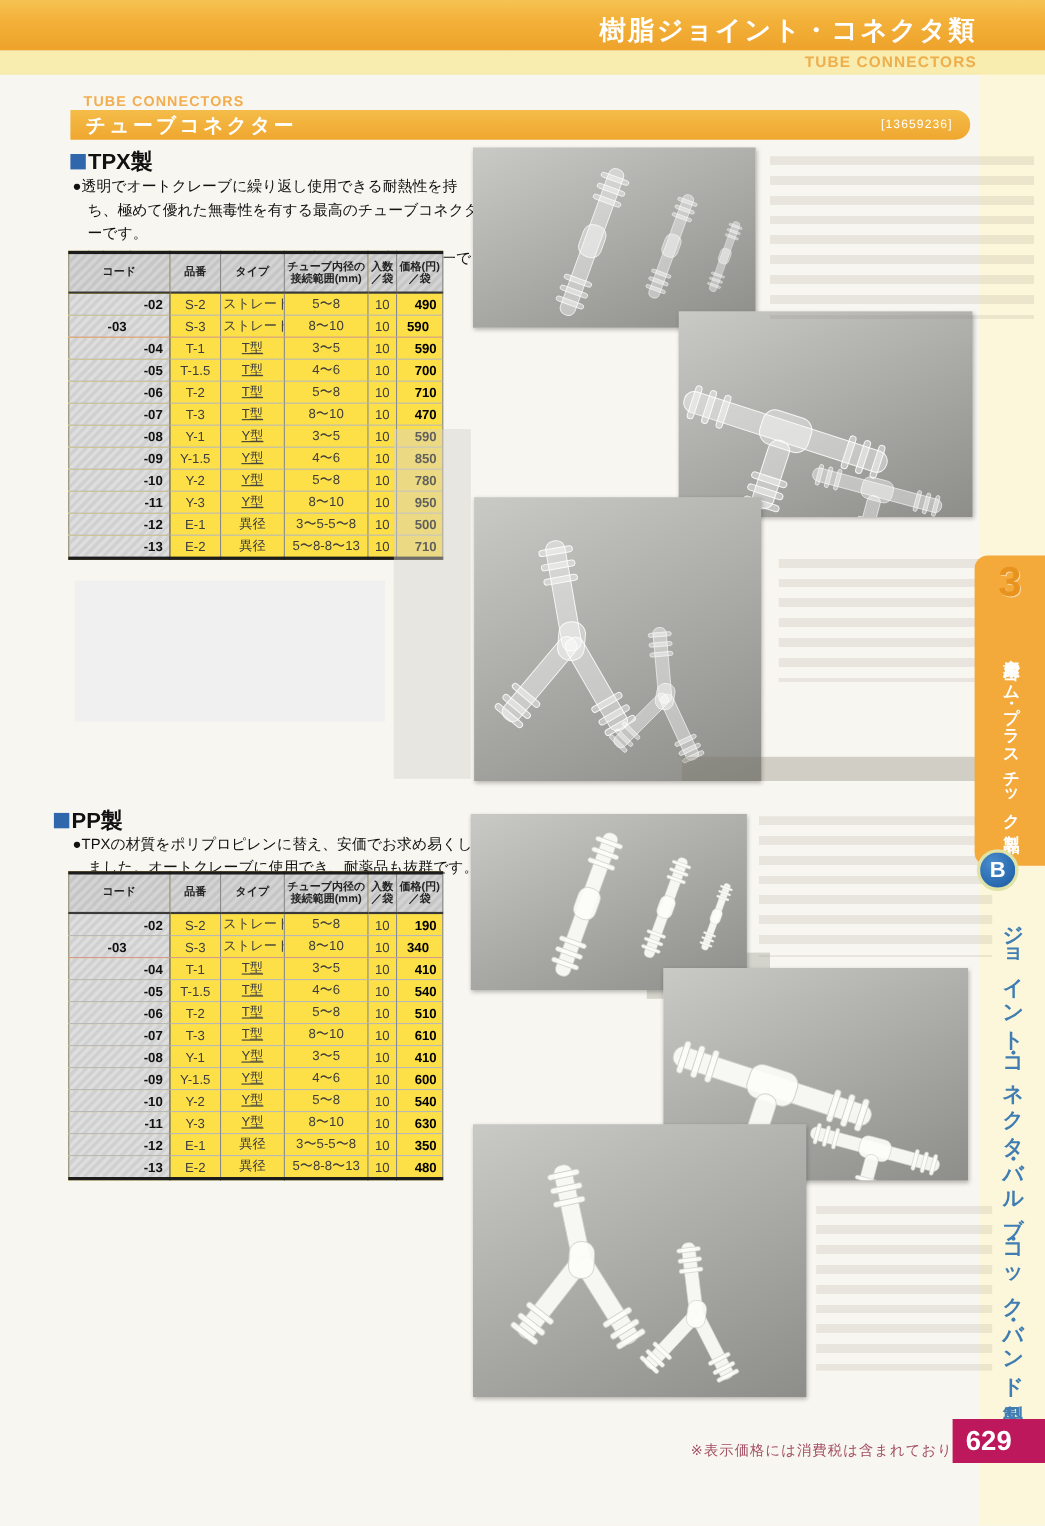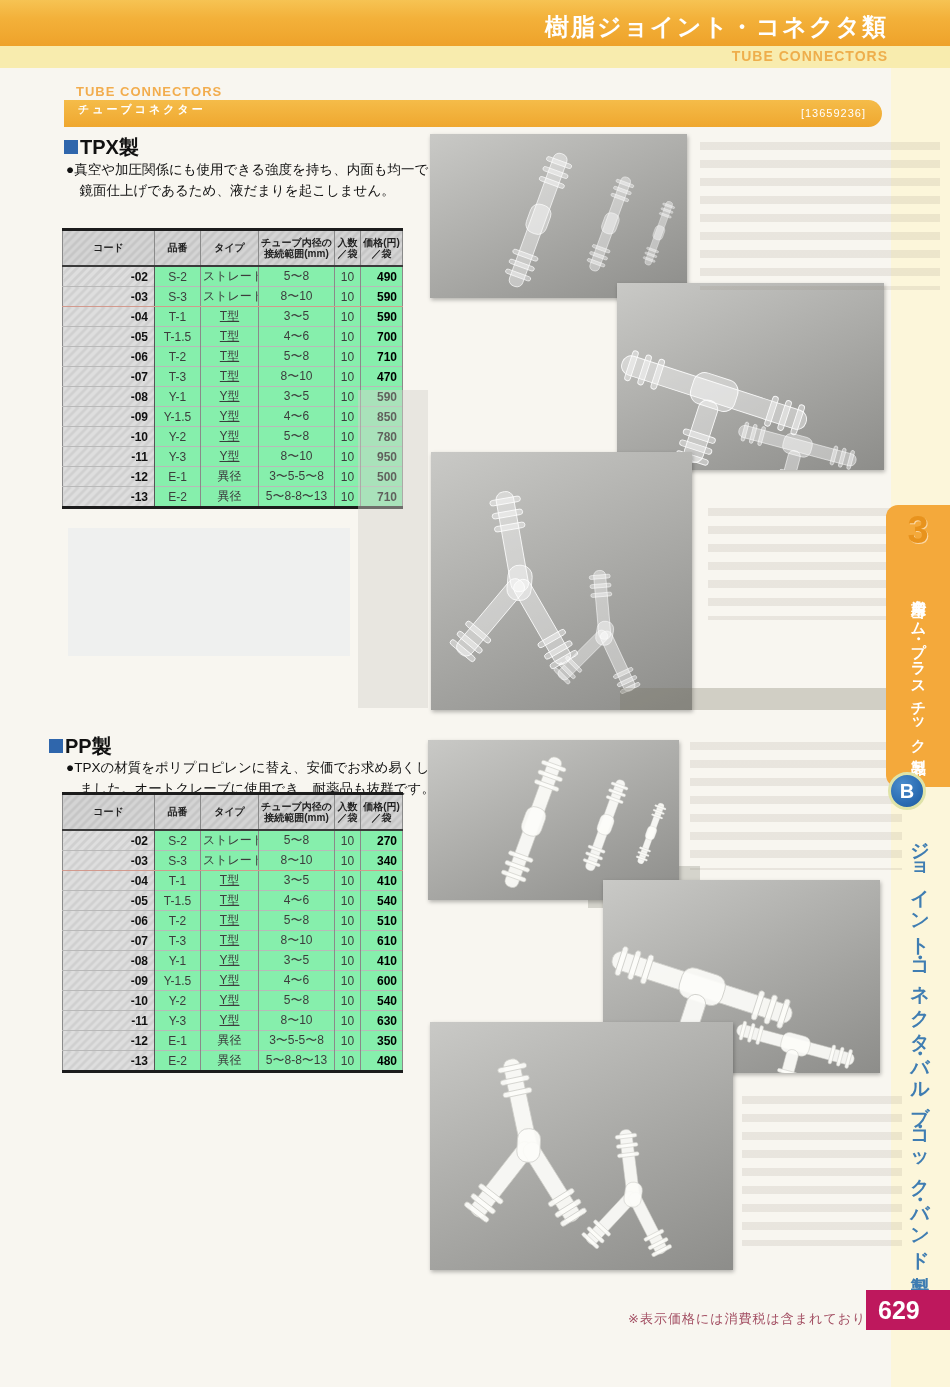--- a/index.html
+++ b/index.html
@@ -18,52 +18,52 @@
     font-size:24px;font-weight:bold;letter-spacing:2px;}
   .band-sub{left:0;top:46px;width:950px;height:22px;background:#f8ecae;}
   .band-sub .t{position:absolute;right:62px;top:2px;color:#eeae4c;
     font-size:14px;font-weight:bold;letter-spacing:1px;}
 
   
   .eyebrow{left:76px;top:84px;color:#f2ad4e;font-size:13px;font-weight:bold;letter-spacing:1px;}
   .titlebar{left:64px;top:100px;width:818px;height:27px;
     background:linear-gradient(180deg,#f5bc49 0%,#efa72f 100%);
     border-radius:0 14px 14px 0;color:#fff;}
-  .titlebar .jt{position:absolute;left:14px;top:2px;font-size:11px;font-weight:bold;letter-spacing:3px;}
+  .titlebar .jt{position:absolute;left:14px;top:2px;font-size:18px;font-weight:bold;letter-spacing:3px;}
   .titlebar .code{position:absolute;right:16px;top:7px;font-size:11px;letter-spacing:1px;}
 
   
   .sec-head{font-size:20px;font-weight:bold;color:#111;}
   .sec-head .sq{display:inline-block;width:14px;height:14px;background:#2f66ac;margin-right:2px;}
   .bullets{width:372px;font-size:13.5px;line-height:1.55;color:#111;}
   .bullets p{margin:0 0 2px 0;padding-left:1em;text-indent:-1em;}
 
   
   table.spec{border-collapse:collapse;width:340px;table-layout:fixed;
     border-top:3px solid #1c1c1c;border-bottom:3px solid #1c1c1c;
     border-left:1px solid #8a8a8a;border-right:1px solid #8a8a8a;
-    font-size:12px;background:#86efac;}
+    font-size:12px;background:#fde047;}
   table.spec col.c0{width:92px;} table.spec col.c1{width:46px;}
   table.spec col.c2{width:58px;} table.spec col.c3{width:76px;}
   table.spec col.c4{width:26px;} table.spec col.c5{width:42px;}
   table.spec th{
     background:repeating-linear-gradient(135deg,#d4d4d4 0 3px,#c6c6c6 3px 6px);
     font-size:10px;font-weight:bold;color:#222;line-height:1.15;
     border:1px solid #8a8a8a;border-bottom:2px solid #3a3a3a;
     padding:3px 1px;height:28px;vertical-align:middle;}
   table.spec td{
     border-right:1px solid #8a8a8a;border-top:1px solid #b9b9b9;
     text-align:center;color:#3d3d3d;height:17px;padding:1px 2px;
     white-space:nowrap;overflow:hidden;}
   table.spec td.code{
     background:repeating-linear-gradient(135deg,#dedede 0 3px,#d0d0d0 3px 6px);
     text-align:right;font-weight:bold;color:#111;padding-right:6px;
     border-right:1px solid #555;}
   table.spec td.price{font-weight:bold;color:#000;text-align:right;padding-right:5px;}
-  table.spec tr.group-end td{border-bottom:1px solid #d29a8e;}
+  table.spec tr.group-end td{border-bottom:1px solid #d29a8e;text-align:center;}
   table.spec .ul{text-decoration:underline;}
 
   
   .photo{position:absolute;
     background:linear-gradient(155deg,#c9c9c6 0%,#aeaeab 45%,#8d8d8a 100%);
     box-shadow:1px 2px 4px rgba(0,0,0,.28);}
   .photo svg{display:block;}
   .photo.tpx svg{fill:rgba(255,255,255,.40);stroke:rgba(255,255,255,.88);stroke-width:.8;}
   .photo.pp  svg{fill:rgba(252,252,249,.93);stroke:rgba(205,205,200,.9);stroke-width:.8;}
 
@@ -163,20 +163,21 @@
 <div class="abs eyebrow">TUBE CONNECTORS</div>
 <div class="abs titlebar">
   <span class="jt">チューブコネクター</span>
   <span class="code">[13659236]</span>
 </div>
 
 <div class="abs sec-head" style="left:64px;top:134px;">
   <span class="sq"></span><span>TPX製</span>
 </div>
 <div class="abs bullets" style="left:66px;top:160px;">
+  <p>●透明でオートクレーブに繰り返し使用できる耐熱性を持ち、極めて優れた無毒性を有する最高のチューブコネクターです。</p>
   <p>●真空や加圧関係にも使用できる強度を持ち、内面も均一で鏡面仕上げであるため、液だまりを起こしません。</p>
 </div>
 
 <table class="spec abs" style="left:62px;top:228px;">
   <colgroup>
       <col class="c0">
       <col class="c1">
       <col class="c2">
       <col class="c3">
       <col class="c4">
@@ -362,21 +363,21 @@
         <th>価格(円)／袋</th>
       </tr>
     </thead>
   <tbody>
       <tr>
         <td class="code">-02</td>
         <td>S-2</td>
         <td>ストレート</td>
         <td>5〜8</td>
         <td>10</td>
-        <td class="price">270</td>
+        <td class="price">190</td>
       </tr>
       <tr class="group-end">
         <td class="code">-03</td>
         <td>S-3</td>
         <td>ストレート</td>
         <td>8〜10</td>
         <td>10</td>
         <td class="price">340</td>
       </tr>
       <tr>

